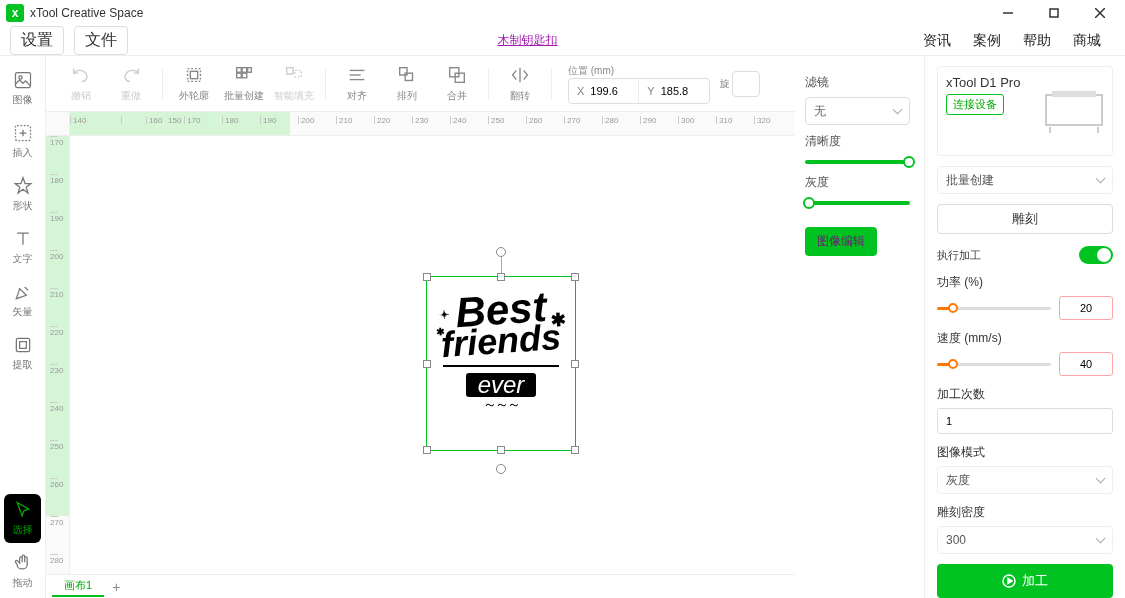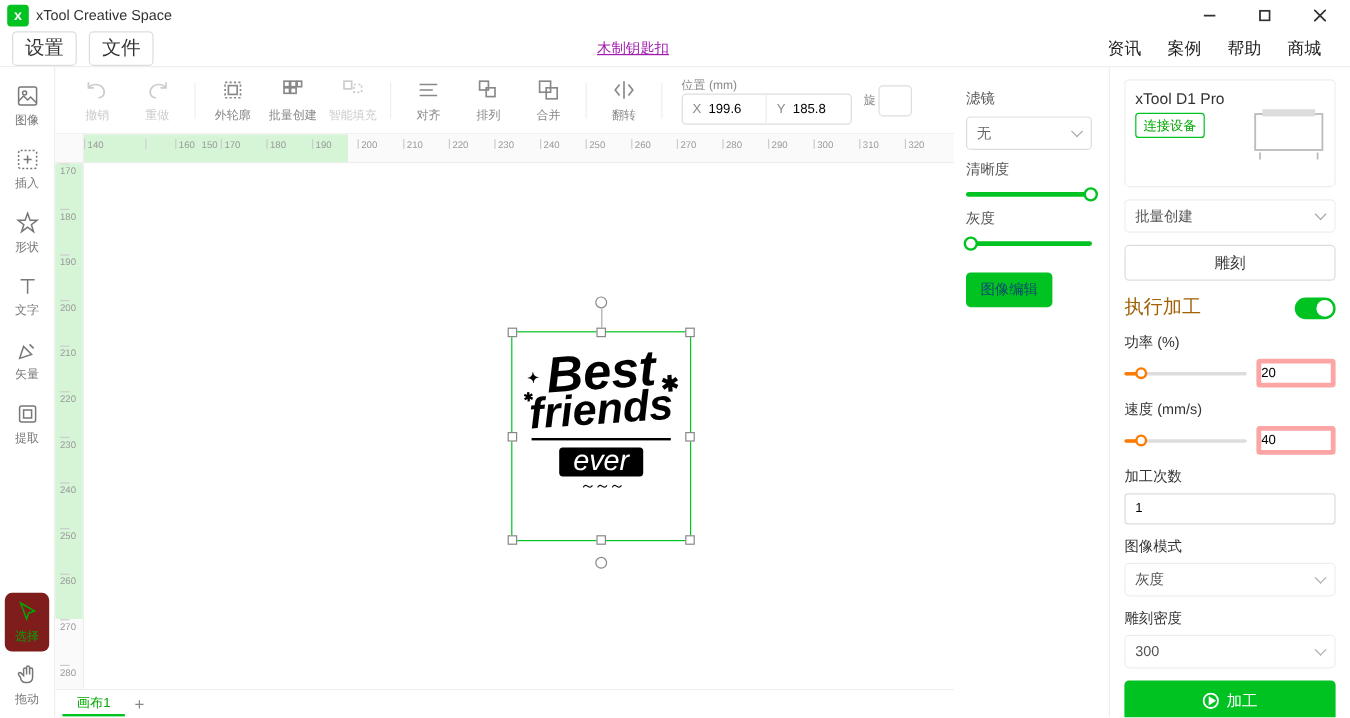--- a/index.html
+++ b/index.html
@@ -20,21 +20,21 @@
 .menubar .right-nav { display: flex; gap: 22px; padding: 0 14px 0 6px; }
 .menubar .right-nav span { font-size: 14px; color: #222; cursor: pointer; }
 
 .main { display: flex; height: 542px; }
 
 
 .left-tools { width: 46px; background: #fff; border-right: 1px solid #eee; display: flex; flex-direction: column; padding-top: 6px; }
 .left-tools .lt { display: flex; flex-direction: column; align-items: center; padding: 6px 0; margin: 2px 4px; border-radius: 6px; cursor: pointer; color: #777; }
 .left-tools .lt svg { width: 20px; height: 20px; margin-bottom: 3px; }
 .left-tools .lt span { font-size: 10px; }
-.left-tools .lt.active { background: #7f1d1d; color: #00a800; }
+.left-tools .lt.active { background: #000000; color: #00a800; }
 .left-tools .spacer { flex: 1; }
 
 
 .center { flex: 1; display: flex; flex-direction: column; min-width: 0; }
 
 
 .toolbar { height: 56px; border-bottom: 1px solid #eee; display: flex; align-items: center; padding: 0 10px; gap: 0; }
 .toolbar .tb { display: flex; flex-direction: column; align-items: center; width: 50px; color: #888; cursor: pointer; }
 .toolbar .tb.disabled { color: #ccc; }
 .toolbar .tb svg { width: 22px; height: 22px; margin-bottom: 3px; }
@@ -81,39 +81,39 @@
 .bottom-tabs .tab { padding: 2px 12px; color: #00a800; border-bottom: 2px solid #00c220; font-size: 11px; }
 .bottom-tabs .add { padding: 0 8px; color: #888; font-size: 14px; cursor: pointer; }
 
 
 .mid-panel { width: 130px; padding: 10px 14px 10px 10px; border-right: 1px solid #eee; }
 .mid-panel .label { font-size: 12px; color: #555; margin-bottom: 6px; margin-top: 8px; }
 .mid-panel .select { border: 1px solid #ddd; border-radius: 4px; height: 28px; display: flex; align-items: center; padding: 0 8px; justify-content: space-between; font-size: 12px; color: #666; }
 .mid-panel .slider-track { height: 4px; background: #00c220; border-radius: 2px; position: relative; margin: 10px 0; }
 .mid-panel .slider-track .thumb { position: absolute; right: -5px; top: -4px; width: 12px; height: 12px; border-radius: 50%; background: #fff; border: 2px solid #00c220; }
 .mid-panel .slider-track.gray .thumb { left: -2px; right: auto; }
-.mid-panel .edit-btn { background: #00c220; color: #0c4a6e; border-radius: 4px; padding: 6px 12px; font-size: 12px; display: inline-block; margin-top: 12px; cursor: pointer; }
+.mid-panel .edit-btn { background: #00c220; color: #701a75; border-radius: 4px; padding: 6px 12px; font-size: 12px; display: inline-block; margin-top: 12px; cursor: pointer; }
 
 
 .right-panel { width: 200px; padding: 10px 12px; overflow: hidden; }
 .right-panel .device-card { border: 1px solid #eee; border-radius: 4px; padding: 8px; position: relative; margin-bottom: 10px; height: 90px; }
 .right-panel .device-card .dname { font-size: 13px; color: #333; }
 .right-panel .device-card .conn-btn { display: inline-block; border: 1px solid #00c220; color: #00a800; border-radius: 3px; padding: 2px 6px; font-size: 11px; margin-top: 4px; cursor: pointer; }
 .right-panel .device-card .machine { position: absolute; right: 6px; top: 18px; width: 64px; height: 50px; }
 .right-panel .sel-row { border: 1px solid #eee; border-radius: 4px; height: 28px; display: flex; align-items: center; padding: 0 8px; justify-content: space-between; font-size: 12px; color: #555; margin-bottom: 10px; }
 .right-panel .mode-btn { border: 1px solid #ddd; border-radius: 4px; height: 30px; display: flex; align-items: center; justify-content: center; font-size: 13px; color: #333; margin-bottom: 12px; cursor: pointer; }
 .right-panel .row { display: flex; align-items: center; justify-content: space-between; margin-bottom: 10px; }
-.right-panel .row .rlabel { font-size: 16px; color: #a16207; }
+.right-panel .row .rlabel { font-size: 11px; color: #404040; }
 .right-panel .toggle { width: 34px; height: 18px; background: #00c220; border-radius: 9px; position: relative; }
 .right-panel .toggle::after { content: ''; position: absolute; right: 2px; top: 2px; width: 14px; height: 14px; border-radius: 50%; background: #fff; }
 .right-panel .slider-row { display: flex; align-items: center; gap: 8px; margin-bottom: 10px; }
 .right-panel .slider-row .track { flex: 1; height: 3px; background: #ddd; border-radius: 2px; position: relative; }
 .right-panel .slider-row .track::before { content: ''; position: absolute; left: 0; top: 0; height: 100%; width: 14%; background: #ff7a00; border-radius: 2px; }
 .right-panel .slider-row .track .thumb { position: absolute; left: 14%; top: -4px; width: 10px; height: 10px; border-radius: 50%; background: #fff; border: 2px solid #ff7a00; margin-left: -5px; }
-.right-panel .slider-row input { width: 66px; height: 24px; border: 4px solid #fca5a5; border-radius: 3px; font-size: 11px; }
+.right-panel .slider-row input { width: 54px; height: 24px; border: 1px solid #fca5a5; border-radius: 3px; text-align: center; font-size: 11px; }
 .right-panel .num-input { width: 100%; height: 26px; border: 1px solid #ddd; border-radius: 3px; padding: 0 8px; font-size: 11px; margin-bottom: 10px; }
 .right-panel .section-label { font-size: 12px; color: #333; margin-bottom: 5px; }
 .right-panel .process-btn { background: #00c220; color: #fff; border-radius: 4px; height: 34px; display: flex; align-items: center; justify-content: center; font-size: 13px; cursor: pointer; gap: 6px; margin-top: 6px; }
 .right-panel .process-btn svg { width: 14px; height: 14px; }
 
 svg { stroke: currentColor; fill: none; stroke-width: 1.5; }
 .chev::after { content: ''; width: 6px; height: 6px; border-right: 1px solid #aaa; border-bottom: 1px solid #aaa; transform: rotate(45deg); display: inline-block; margin-bottom: 2px; }
 </style>
 </head>
 <body>

